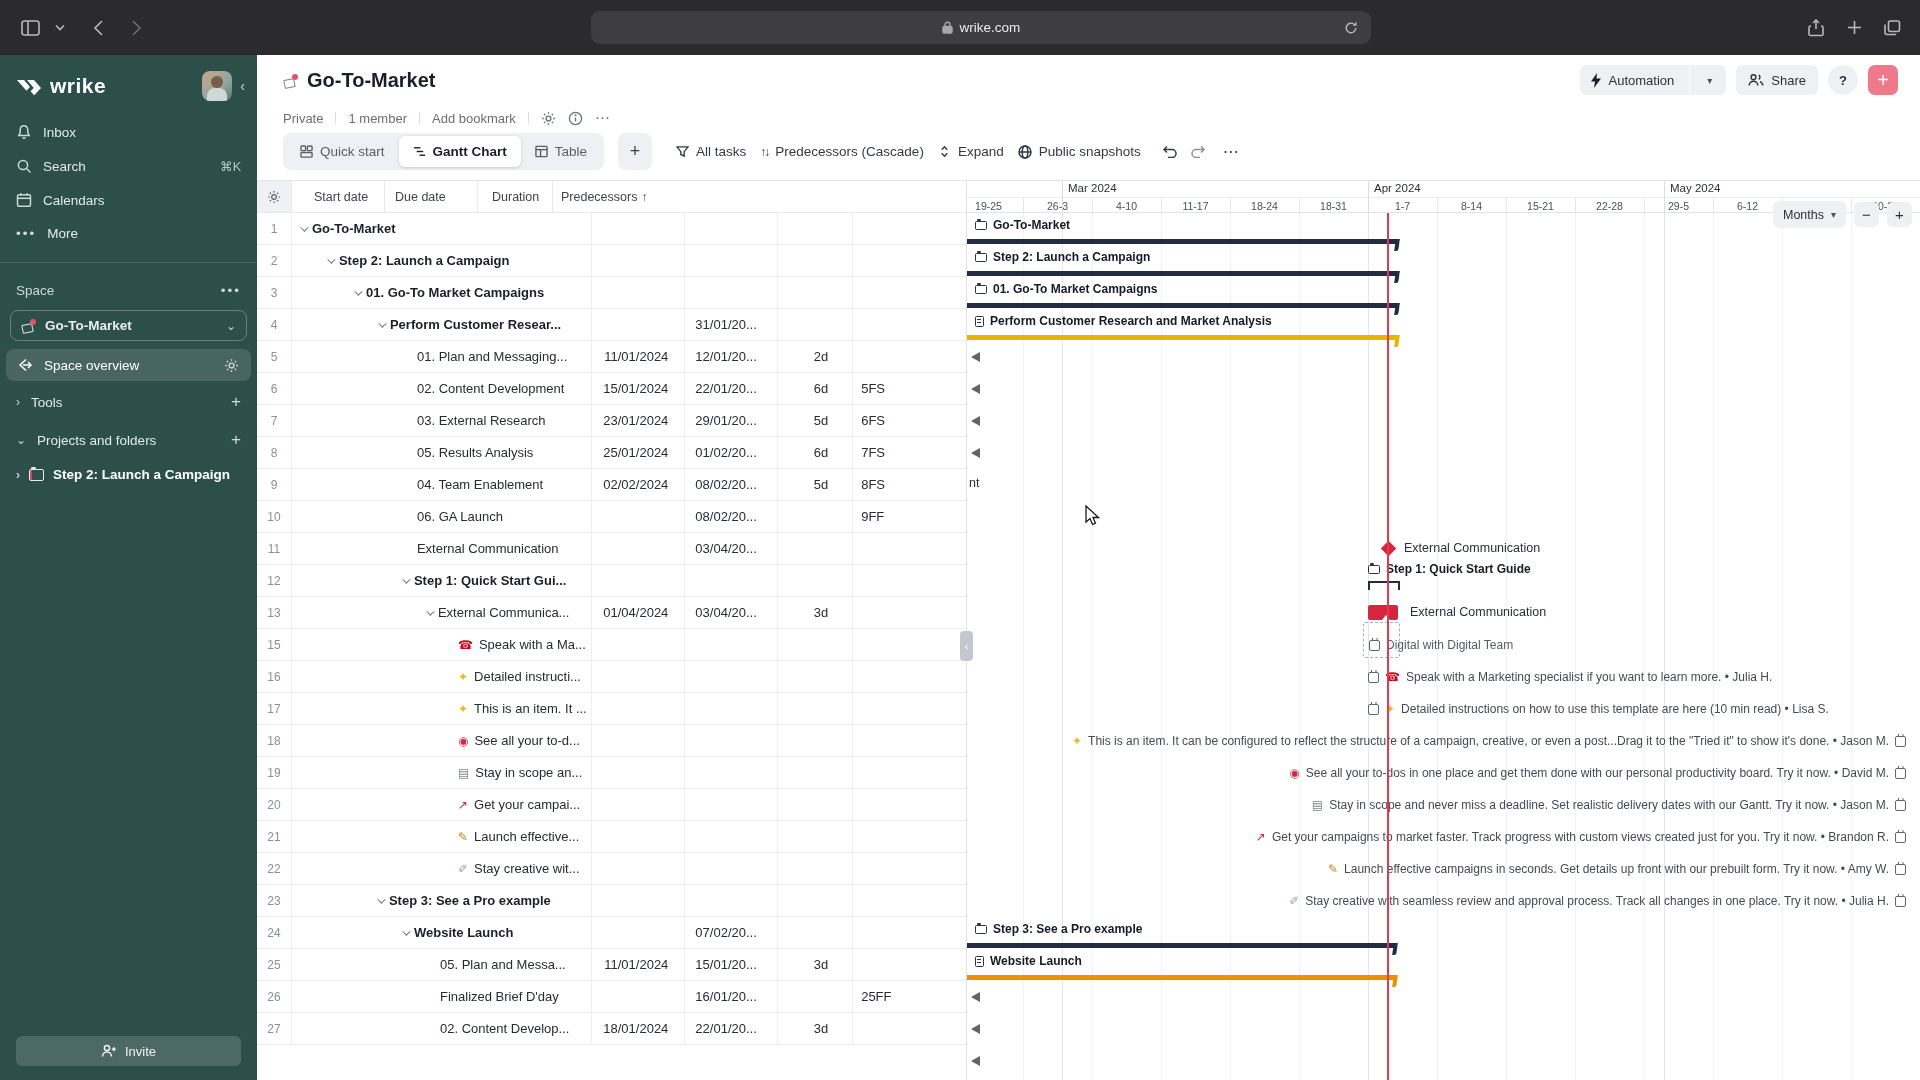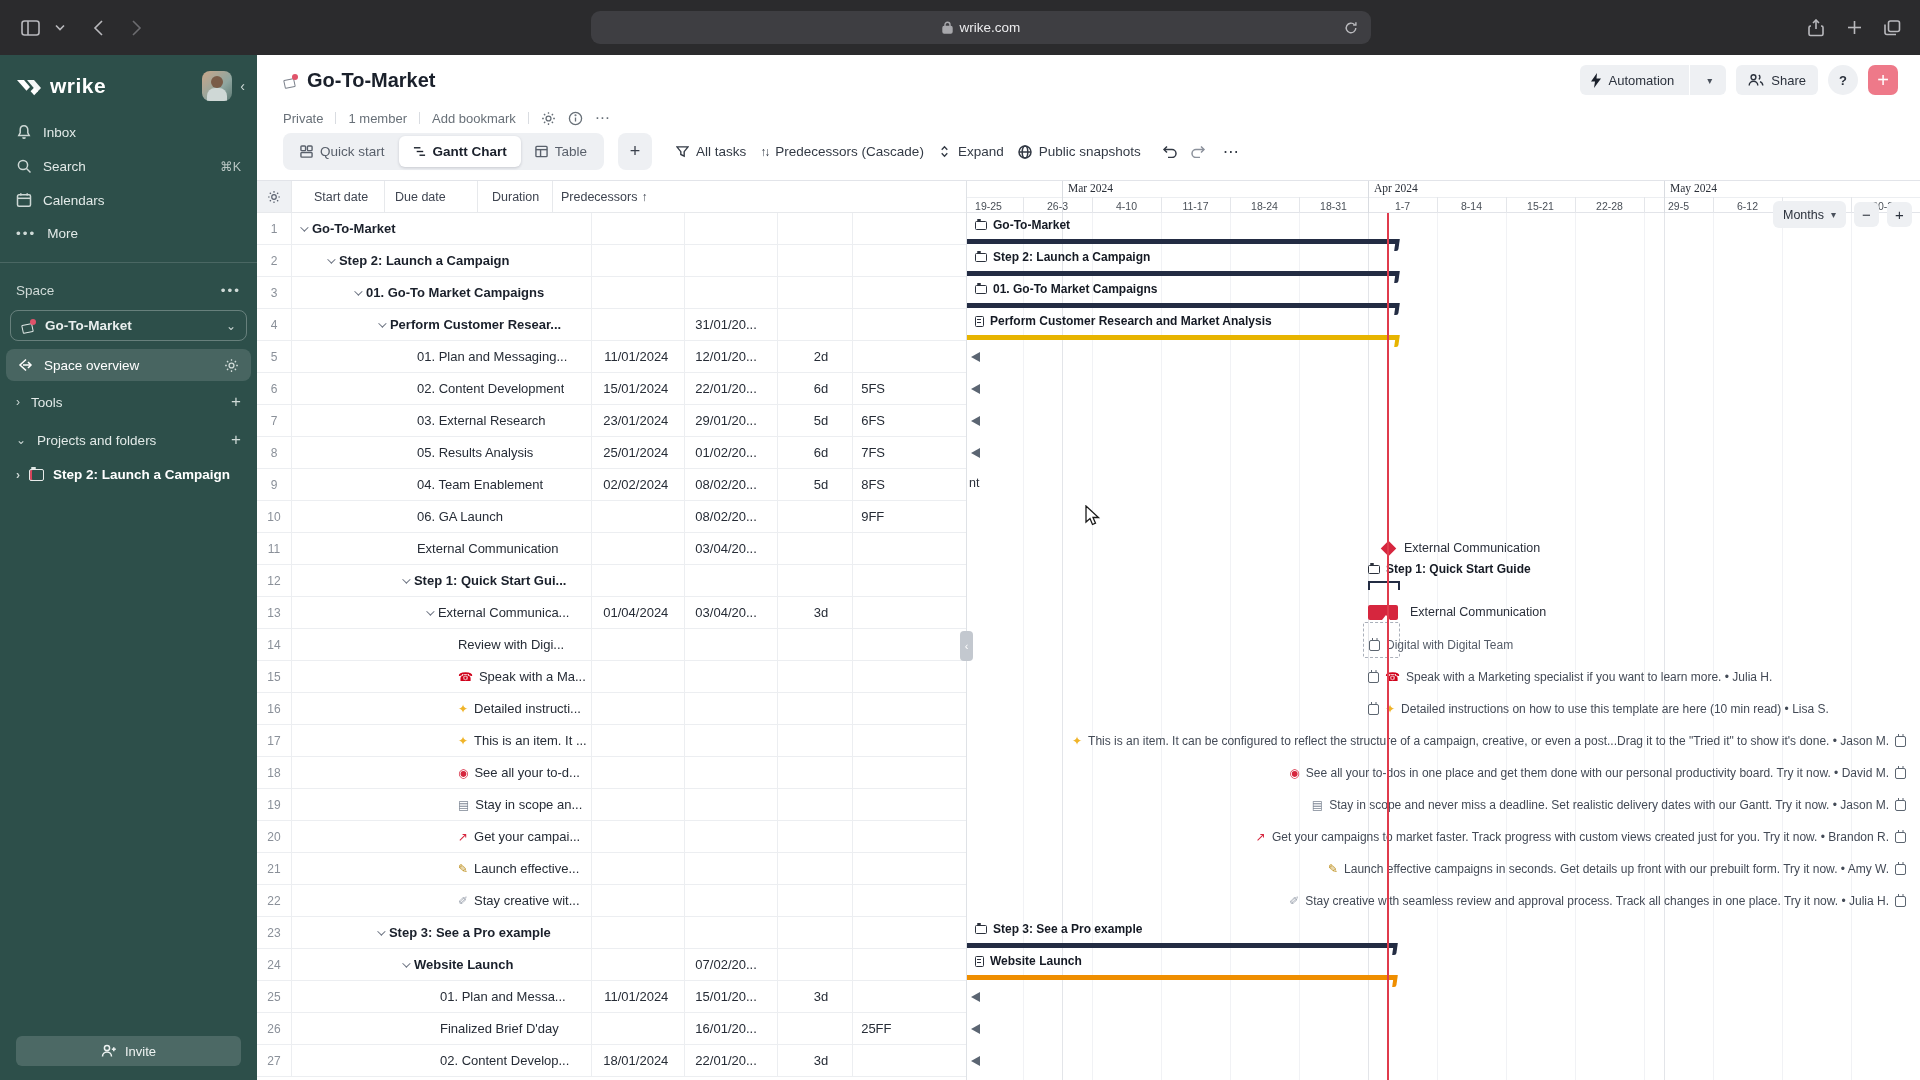--- a/index.html
+++ b/index.html
@@ -113,21 +113,21 @@
   .tc.pred { width:113px; padding-left:8px; border-right:none; }
   .trow.bold .tc.name { font-weight:700; color:#1a202b; }
   .name-in { display:flex; align-items:center; gap:6px; white-space:nowrap; overflow:hidden; }
   .chv { width:6px; height:6px; border-right:1.5px solid #6a7280; border-bottom:1.5px solid #6a7280; transform:rotate(45deg) translateY(-2px); flex-shrink:0; cursor:pointer; }
   .emo { font-size:12px; flex-shrink:0; }
   .drag-handle { position:absolute; right:-7px; top:450px; width:13px; height:30px; background:#c3c8cf; border-radius:4px; color:#fff; font-size:11px; display:flex; align-items:center; justify-content:center; cursor:col-resize; z-index:5; }
 
   
   .gpane { flex:1; position:relative; overflow:hidden; }
   .ghead { height:32px; position:relative; border-bottom:1px solid #e2e4e9; }
-  .gm-label { position:absolute; top:1px; font-size:11.5px; color:#2a2f38;font-family:Liberation Serif, serif; }
+  .gm-label { position:absolute; top:1px; font-size:11.5px; color:#2a2f38; }
   .gw-label { position:absolute; top:16px; height:16px; font-size:10.5px; color:#4a5058; display:flex; align-items:center; justify-content:center; border-top:1px solid #eceef1; }
   .gw-tick { position:absolute; top:16px; height:16px; width:1px; background:#e4e6ea; }
   .gm-line-h { position:absolute; top:0; height:32px; width:1px; background:#d9dce1; }
   .gbody { position:absolute; top:32px; left:0; right:0; bottom:0; }
   .vline { position:absolute; top:0; bottom:0; width:1px; background:#f1f2f5; }
   .vline.month { background:#e3e5e9; }
   .today { position:absolute; top:0; bottom:0; width:1.5px; background:#e03b4c; z-index:3; }
   .grow-g { position:absolute; left:0; right:0; height:32px; }
   .gsum-label { position:absolute; top:5px; display:flex; align-items:center; gap:6px; font-size:12px; font-weight:700; color:#151a24; white-space:nowrap; }
   .ico-folder { width:12px; height:9px; border:1.5px solid #2b313c; border-radius:1.5px; position:relative; flex-shrink:0; }
@@ -627,32 +627,20 @@
                     <span class="chv"></span>
                     <span>External Communica...</span>
                   </div>
                 </div>
                 <div class="tc start">01/04/2024</div>
                 <div class="tc due">03/04/20...</div>
                 <div class="tc dur">3d</div>
                 <div class="tc pred"></div>
               </div>
               <div class="trow">
-                <div class="tc num">14</div>
-                <div class="tc name">
-                  <div class="name-in" style="padding-left: 166px;">
-                    <span>Review with Digi...</span>
-                  </div>
-                </div>
-                <div class="tc start"></div>
-                <div class="tc due"></div>
-                <div class="tc dur"></div>
-                <div class="tc pred"></div>
-              </div>
-              <div class="trow">
                 <div class="tc num">15</div>
                 <div class="tc name">
                   <div class="name-in" style="padding-left: 166px;">
                     <span class="emo" style="color: rgb(208, 2, 27);">☎</span>
                     <span>Speak with a Ma...</span>
                   </div>
                 </div>
                 <div class="tc start"></div>
                 <div class="tc due"></div>
                 <div class="tc dur"></div>
@@ -772,21 +760,21 @@
                 </div>
                 <div class="tc start"></div>
                 <div class="tc due">07/02/20...</div>
                 <div class="tc dur"></div>
                 <div class="tc pred"></div>
               </div>
               <div class="trow">
                 <div class="tc num">25</div>
                 <div class="tc name">
                   <div class="name-in" style="padding-left: 148px;">
-                    <span>01. Plan and Messa...</span>
+                    <span>05. Plan and Messa...</span>
                   </div>
                 </div>
                 <div class="tc start">11/01/2024</div>
                 <div class="tc due">15/01/20...</div>
                 <div class="tc dur">3d</div>
                 <div class="tc pred"></div>
               </div>
               <div class="trow">
                 <div class="tc num">26</div>
                 <div class="tc name">

